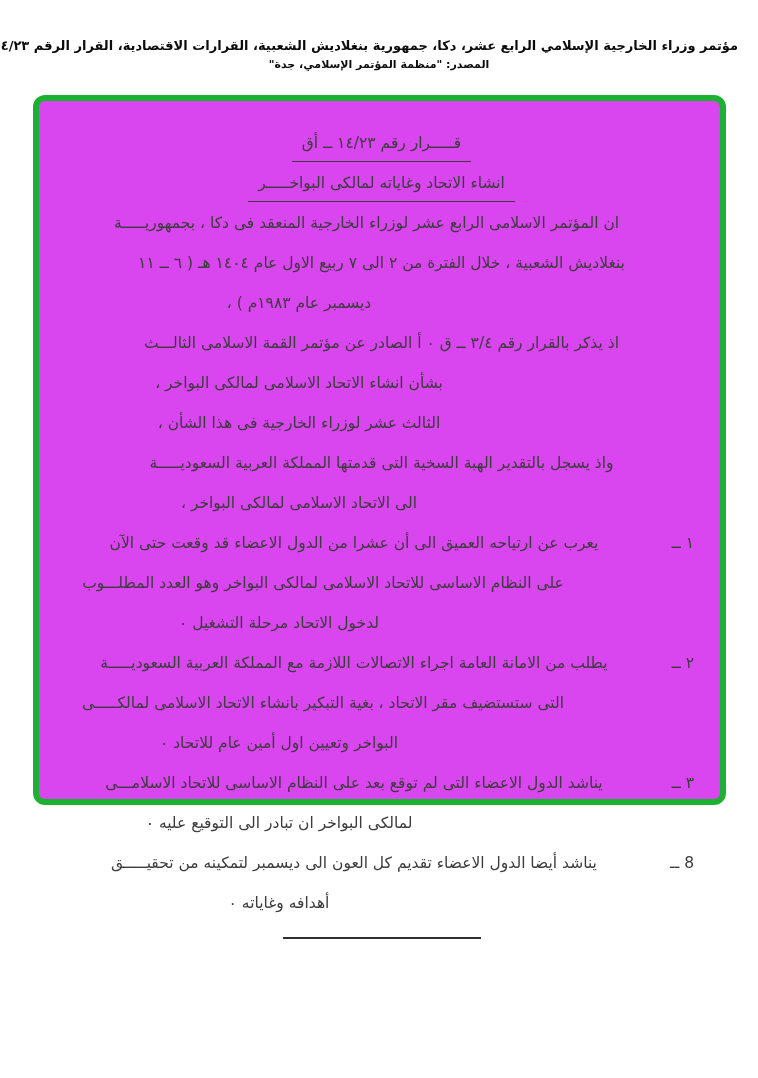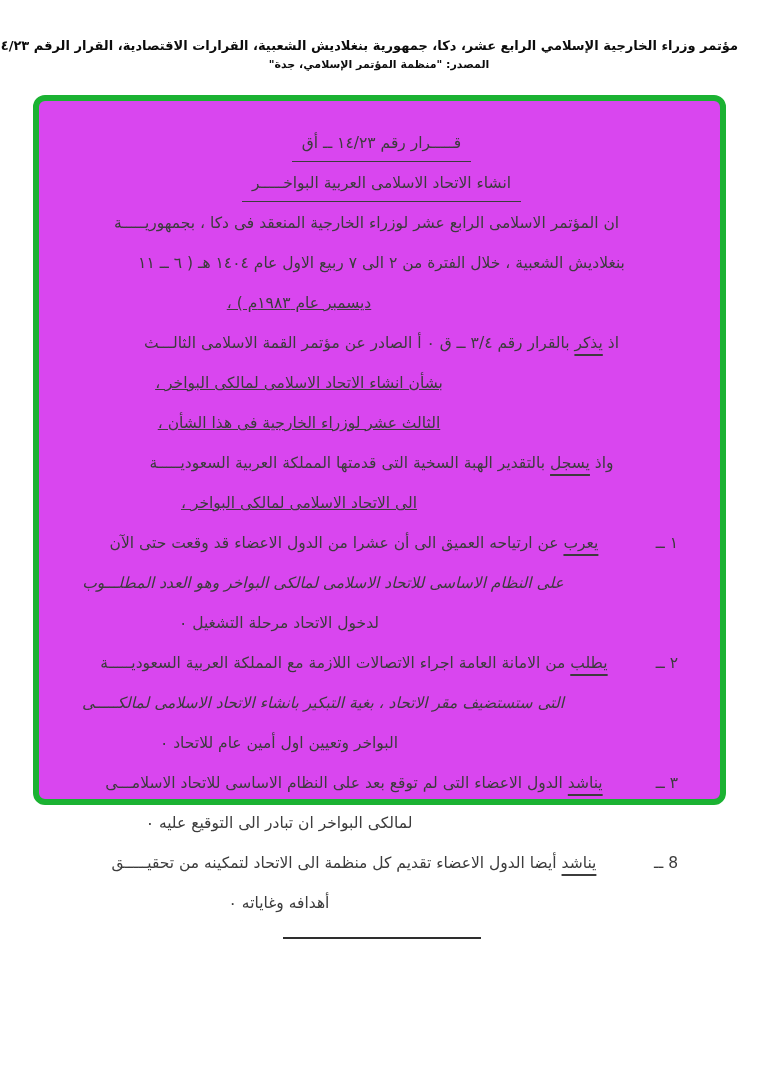--- a/index.html
+++ b/index.html
@@ -12,47 +12,47 @@
   .frame{position:absolute;left:33px;top:95px;width:693px;height:710px;
          box-sizing:border-box;border:6px solid #1bb232;border-radius:12px;
          background:#d946ef;}
   .doc{position:absolute;top:0;right:0;left:0;bottom:0;
        padding:22px 26px 0 30px;direction:rtl;text-align:right;
        font-size:15.5px;line-height:40px;color:#3c3c3c;
        filter:blur(0.2px);}
   .title-line{text-align:center;}
   .tl{display:inline-block;border-bottom:1.6px solid #3c3c3c;
       padding:0 10px 1px 10px;line-height:34px;}
-  .kw{text-decoration:underline;text-underline-offset:6px;
+  .kw{text-underline-offset:6px;
       text-decoration-thickness:1.5px;}
   .line{white-space:nowrap;text-align:center;}
   .ind-first{margin-right:30px;}
-  .ind-b{margin-right:165px;text-decoration:underline;}
+  .ind-b{margin-right:165px;}
   .item{position:relative;padding-right:55px;}
-  .num{position:absolute;right:16px;top:0;}
-  .it-l2{margin-right:62px;font-style:italic;}
+  .num{position:absolute;right:0;top:0;}
+  .it-l2{margin-right:62px;}
   .it-l3{margin-right:150px;}
   .endrule{width:198px;margin:14px auto 0 auto;border-top:2px solid #2e2e2e;}
 </style>
 </head>
 <body>
 
 <div class="header">
   <div class="h1">مؤتمر وزراء الخارجية الإسلامي الرابع عشر، دكا، جمهورية بنغلاديش الشعبية، القرارات الاقتصادية، القرار الرقم ١٤/٢٣-أق</div>
   <div class="h2">المصدر: "منظمة المؤتمر الإسلامي، جدة"</div>
 </div>
 
 <div class="frame">
   <div class="doc">
 
     <div class="title-line">
       <span class="tl">قـــــرار رقم ١٤/٢٣ ــ أق</span>
     </div>
     <div class="title-line">
-      <span class="tl">انشاء الاتحاد الاسلامى العربية البواخـــــر</span>
+      <span class="tl">انشاء الاتحاد وغاياته لمالكى البواخـــــر</span>
     </div>
 
     <div class="blk">
       <div class="line ind-first">ان المؤتمر الاسلامى الرابع عشر لوزراء الخارجية المنعقد فى دكا ، بجمهوريـــــة</div>
       <div class="line">بنغلاديش الشعبية ، خلال الفترة من ٢ الى ٧ ربيع الاول عام ١٤٠٤ هـ ( ٦ ــ ١١</div>
       <div class="line ind-b">ديسمبر عام ١٩٨٣م ) ،</div>
     </div>
 
     <div class="blk">
       <div class="line"><span>اذ </span><span class="kw">يذكر</span><span> بالقرار رقم ٣/٤ ــ ق ٠ أ الصادر عن مؤتمر القمة الاسلامى الثالـــث</span></div>
@@ -83,20 +83,20 @@
     </div>
 
     <div class="item">
       <span class="num">٣ ــ</span>
       <div class="line"><span class="kw">يناشد</span><span> الدول الاعضاء التى لم توقع بعد على النظام الاساسى للاتحاد الاسلامـــى</span></div>
       <div class="line it-l3">لمالكى البواخر ان تبادر الى التوقيع عليه ٠</div>
     </div>
 
     <div class="item">
       <span class="num">8 ــ</span>
-      <div class="line"><span class="kw">يناشد</span><span> أيضا الدول الاعضاء تقديم كل منظمة الى الاتحاد لتمكينه من تحقيـــــق</span></div>
+      <div class="line"><span class="kw">يناشد</span><span> أيضا الدول الاعضاء تقديم كل العون الى ديسمبر لتمكينه من تحقيـــــق</span></div>
       <div class="line it-l3">أهدافه وغاياته ٠</div>
     </div>
 
     <div class="endrule"></div>
 
   </div>
 </div>
 
 </body></html>

